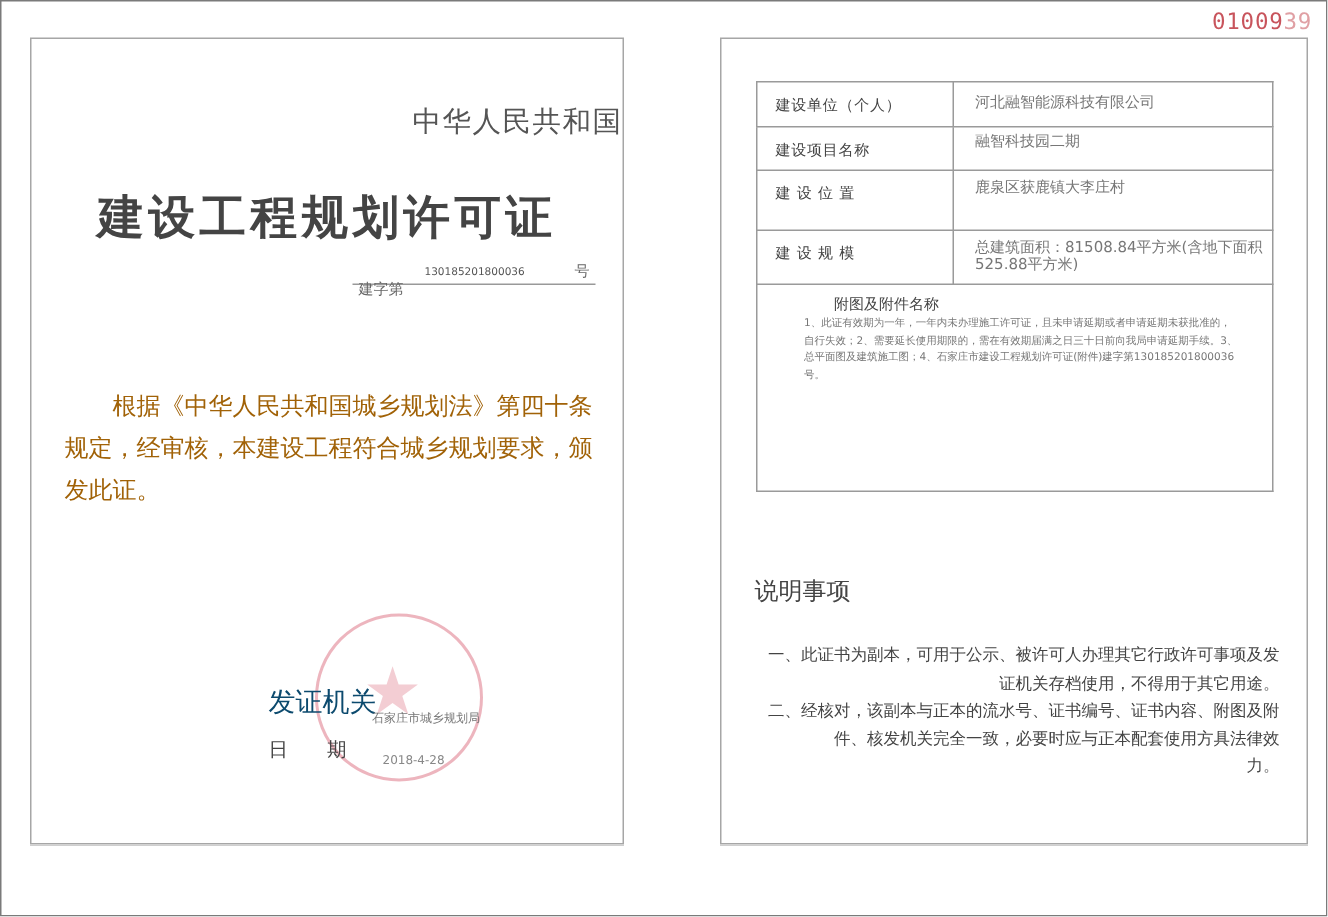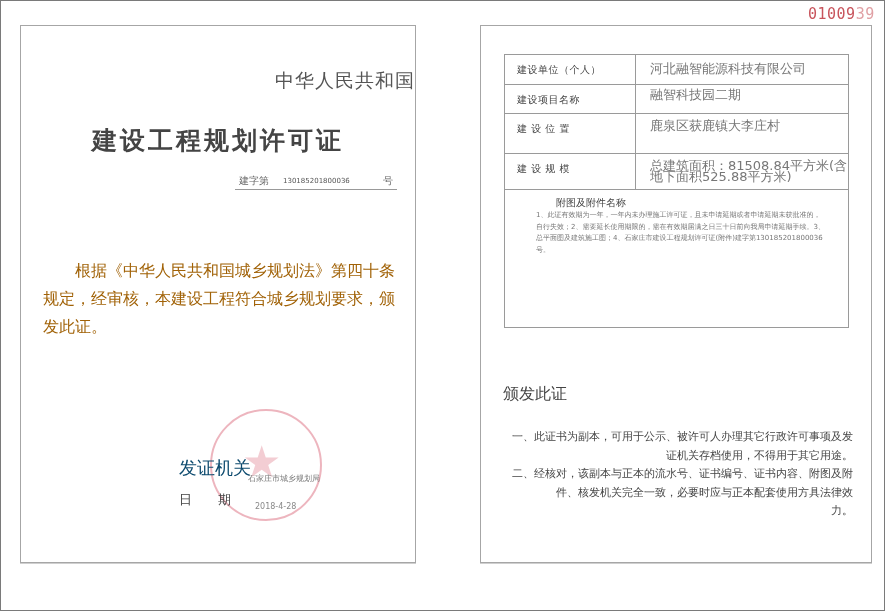--- a/index.html
+++ b/index.html
@@ -26,27 +26,27 @@
   .page-right {
     position:absolute; left:480px; top:25px; width:390px; height:536px;
     border:1px solid #a6a6a6; box-shadow:0 1px 0 #cfcfcf;
   }
   .country {
     position:absolute; left:0; width:100%; top:42px; text-align:right;
     font-size:19px; color:#555; font-family:"DejaVu Serif", serif; letter-spacing:1px;
   }
   .cert-title {
     position:absolute; left:0; width:100%; top:98px; text-align:center;
-    font-size:25px; font-weight:bold; color:#444; letter-spacing:3px;
+    font-size:31px; font-weight:bold; color:#444; letter-spacing:3px;
   }
   .cert-no-line {
     position:absolute; left:214px; top:147px; width:162px; height:16px;
     border-bottom:1px solid #999; font-size:10px; color:#666;
   }
-  .cert-no-line .lbl { position:absolute; left:4px; top:1px; }
+  .cert-no-line .lbl { position:absolute; left:4px; top:13px; }
   .cert-no-line .num { position:absolute; left:48px; top:4px; font-size:7px; color:#555; }
   .cert-no-line .hao { position:absolute; right:4px; top:1px; }
   .body-text {
     position:absolute; left:22px; top:231px; width:360px;
     font-size:16px; line-height:28px; color:#a16207;
   }
   .body-text p { margin:0; text-indent:2em; }
   .issuer-label { position:absolute; left:158px; top:430px; font-size:18px; color:#0c4a6e; }
   .date-label { position:absolute; left:158px; top:465px; font-size:13px; color:#444; letter-spacing:26px; }
   .issuer-value { position:absolute; left:227px; top:447px; font-size:8px; color:#777; }
@@ -57,21 +57,21 @@
   }
   .seal .star {
     position:absolute; left:30px; top:25px; font-size:44px; color:rgba(214,90,110,0.30);
   }
   .info-table {
     position:absolute; left:23px; top:28px; width:345px;
     border:1px solid #9a9a9a; border-collapse:collapse; font-size:10px;
   }
   .info-table td { border:1px solid #9a9a9a; vertical-align:top; }
   .info-table td.k { width:106px; padding:8px 12px 0 12px; font-size:10px; color:#444; letter-spacing:0.5px; }
-  .info-table td.v { padding:8px 0 0 14px; font-size:13px; color:#777; line-height:11px; }
+  .info-table td.v { padding:8px 0 0 14px; font-size:10px; color:#777; line-height:11px; }
   .attach-title { font-size:10px; color:#444; padding:5px 0 0 6px;margin-left:44px; }
   .attach-body { font-size:7px; color:#777; line-height:11.5px; padding:0 20px 0 30px; }
   .notes-title { position:absolute; left:22px; top:358px; font-size:16px; color:#444; }
   .notes { position:absolute; left:22px; top:402px; width:350px; font-size:11px; line-height:18.5px; color:#444; }
   .notes .item { padding-left:33px; text-indent:-33px;text-align:right; }
 </style>
 </head>
 <body>
 
 <div class="outer-frame"></div>
@@ -118,18 +118,18 @@
       <td class="v" style="padding-top:6px">总建筑面积：81508.84平方米(含地下面积525.88平方米)</td>
     </tr>
     <tr style="height:138px">
       <td colspan="2">
         <div class="attach-title">附图及附件名称</div>
         <div class="attach-body">1、此证有效期为一年，一年内未办理施工许可证，且未申请延期或者申请延期未获批准的，自行失效；2、需要延长使用期限的，需在有效期届满之日三十日前向我局申请延期手续。3、总平面图及建筑施工图；4、石家庄市建设工程规划许可证(附件)建字第130185201800036号。</div>
       </td>
     </tr>
   </tbody>
     </table>
-  <div class="notes-title">颁发此证</div>
+  <div class="notes-title">说明事项</div>
   <div class="notes">
     <div class="item">一、此证书为副本，可用于公示、被许可人办理其它行政许可事项及发证机关存档使用，不得用于其它用途。</div>
     <div class="item">二、经核对，该副本与正本的流水号、证书编号、证书内容、附图及附件、核发机关完全一致，必要时应与正本配套使用方具法律效力。</div>
   </div>
 </div>
 
 </body></html>

